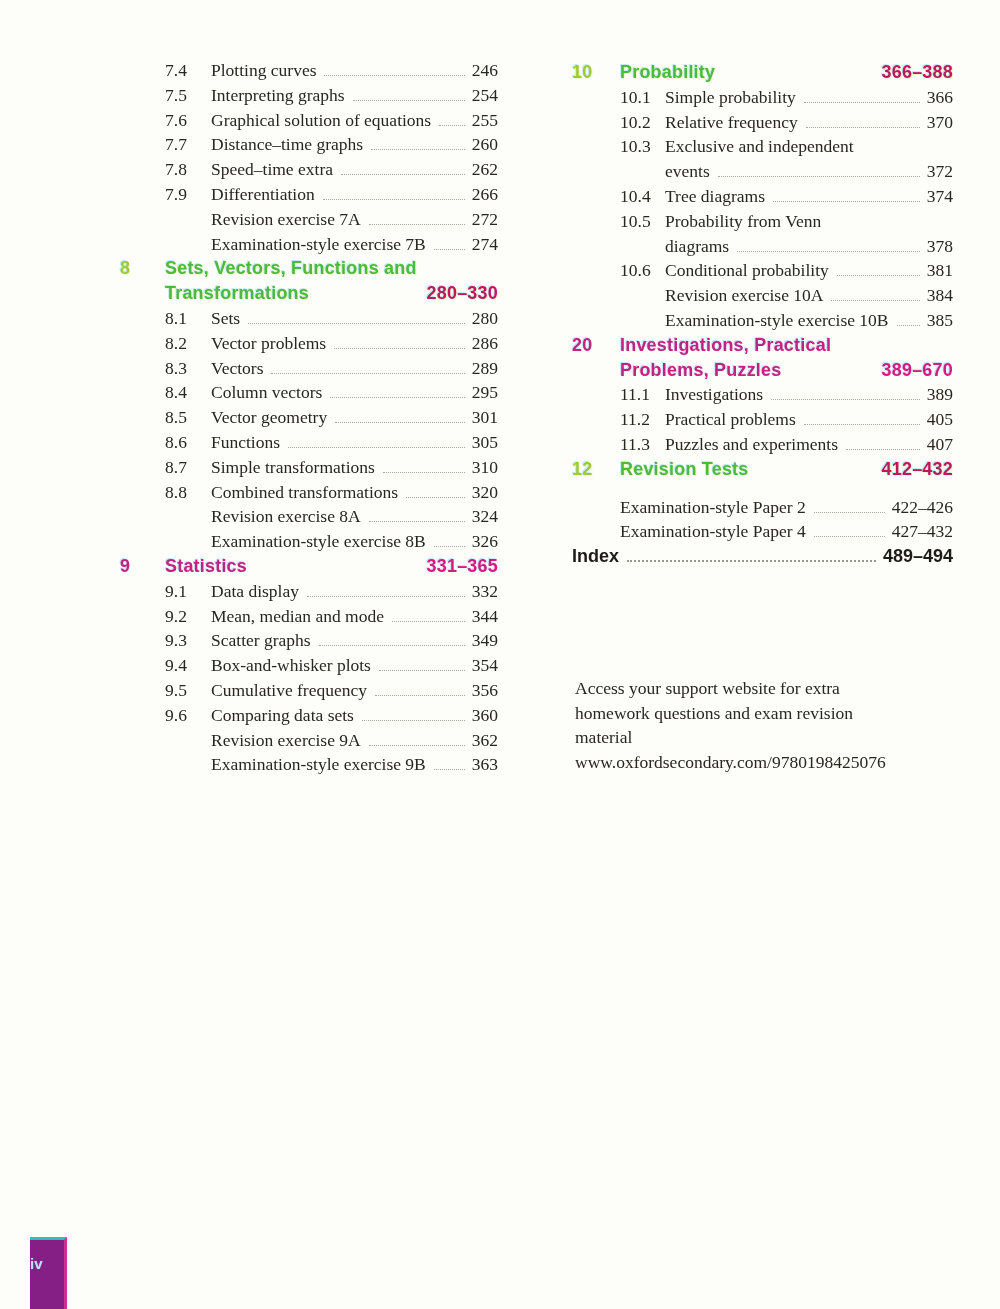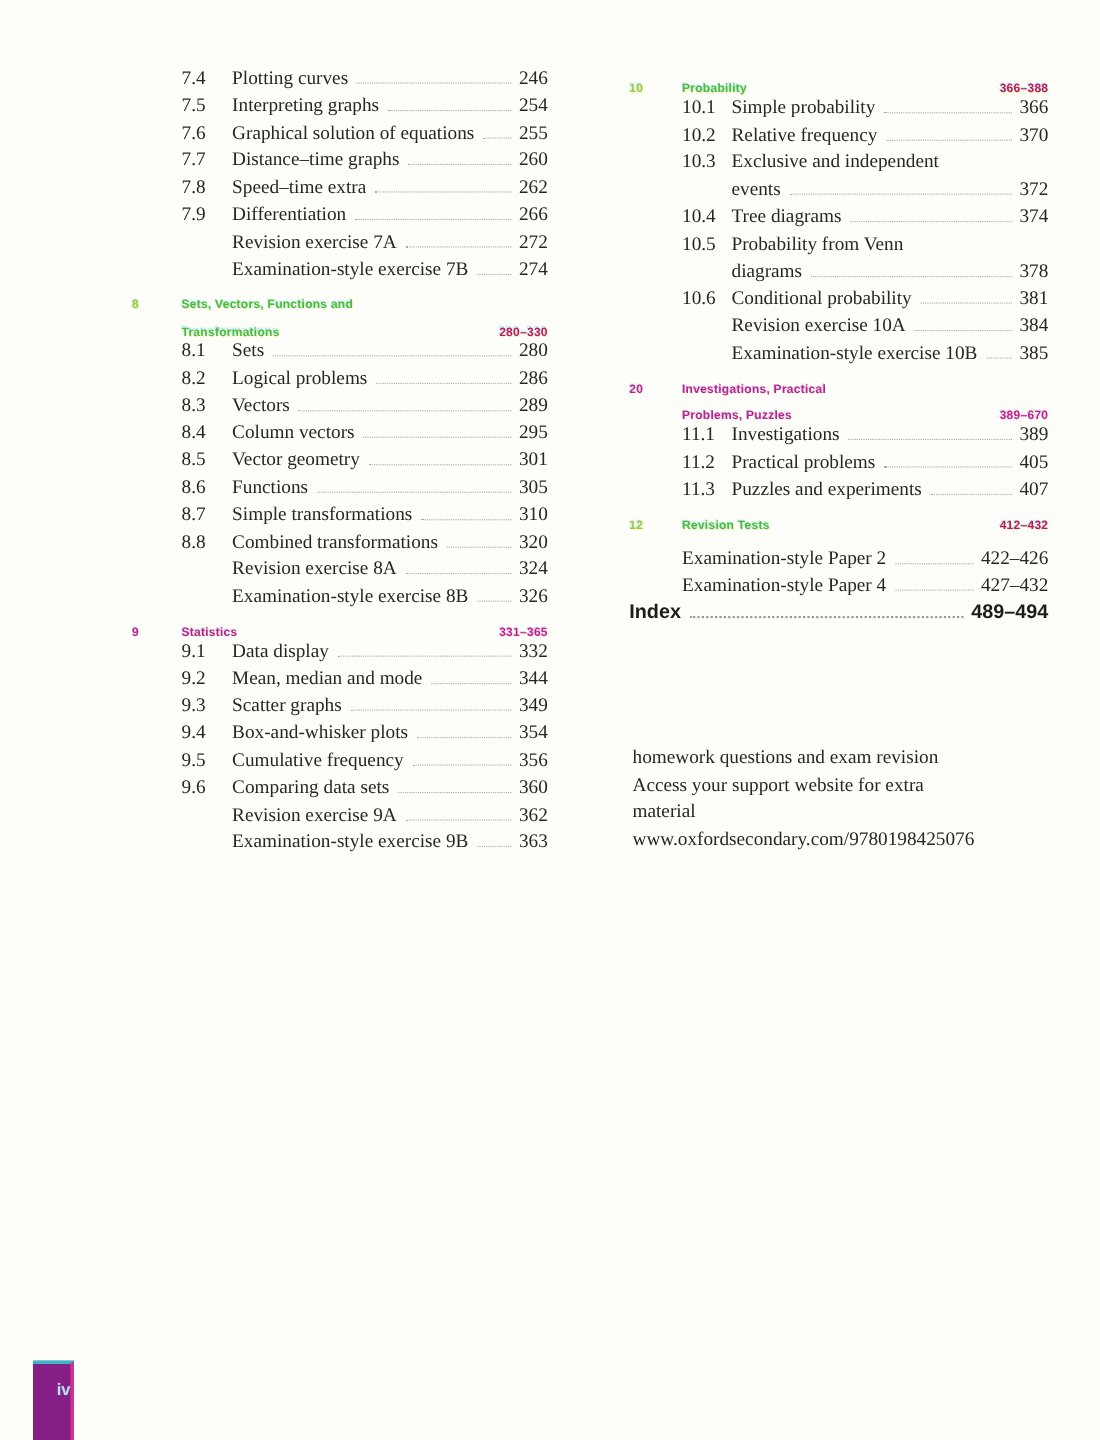--- a/index.html
+++ b/index.html
@@ -34,23 +34,22 @@
   }
   .page{}
 
   .chapter{margin-top:24px;}
   .chapter:first-child{margin-top:0;}
   .entries-gap{margin-top:13px;}
 
   .heading{
     font-family:"Liberation Sans", sans-serif;
     font-weight:700;
-    font-size:11px;
+    font-size:18px;
     letter-spacing:0.2px;
-    align-items:flex-end;
   }
   .h-green .heading{
     color:#4eba3d;
     text-shadow:-1px -1px 0 rgba(45,205,230,0.30), 1px 1px 0 rgba(225,235,90,0.28);
   }
   .h-green .heading .cnum{color:#9fca36;}
   .h-green .heading .hrange{color:#be185d;}
   .h-magenta .heading{
     color:#c22380;
     text-shadow:-1px -1px 0 rgba(85,140,255,0.28);
@@ -77,21 +76,21 @@
     background:#851f85;
     border-top:3px solid #31b9c8;
     border-right:3px solid #d42f90;
     box-sizing:content-box;
   }
   .page-label{
     color:#c2dcf2;
     font-family:"Liberation Sans", sans-serif;
     font-weight:700;
     font-size:15px;
-    text-align:right;
+    text-align:left;
     margin-top:15px;
     text-shadow:0 0 1px rgba(120,180,255,0.6);
   }
 </style>
 </head>
 <body>
 
 <div id="left-col" class="col left"><div class="chapter">
       <div class="entries">
         <div class="row">
@@ -163,21 +162,21 @@
         <div class="row">
           <span class="cnum"></span>
           <span class="snum">8.1</span>
           <span class="etitle">Sets</span>
           <span class="leader"></span>
           <span class="page">280</span>
         </div>
         <div class="row">
           <span class="cnum"></span>
           <span class="snum">8.2</span>
-          <span class="etitle">Logical problems</span>
+          <span class="etitle">Vector problems</span>
           <span class="leader"></span>
           <span class="page">286</span>
         </div>
         <div class="row">
           <span class="cnum"></span>
           <span class="snum">8.3</span>
           <span class="etitle">Vectors</span>
           <span class="leader"></span>
           <span class="page">289</span>
         </div>
@@ -416,21 +415,21 @@
           <span class="leader"></span>
           <span class="page">427–432</span>
         </div>
       </div></span><div class="row backrow">
       <span class="blabel">Index</span>
       <span class="leader"></span>
       <span class="page">489–494</span>
     </div></div>
 
 <div class="note">
+  <div>Access your support website for extra</div>
   <div>homework questions and exam revision</div>
-  <div>Access your support website for extra</div>
   <div>material</div>
   <div>www.oxfordsecondary.com/9780198425076</div>
 </div>
 
 <div class="footer-box">
   <div class="page-label">iv</div>
 </div>
 
 </body></html>

